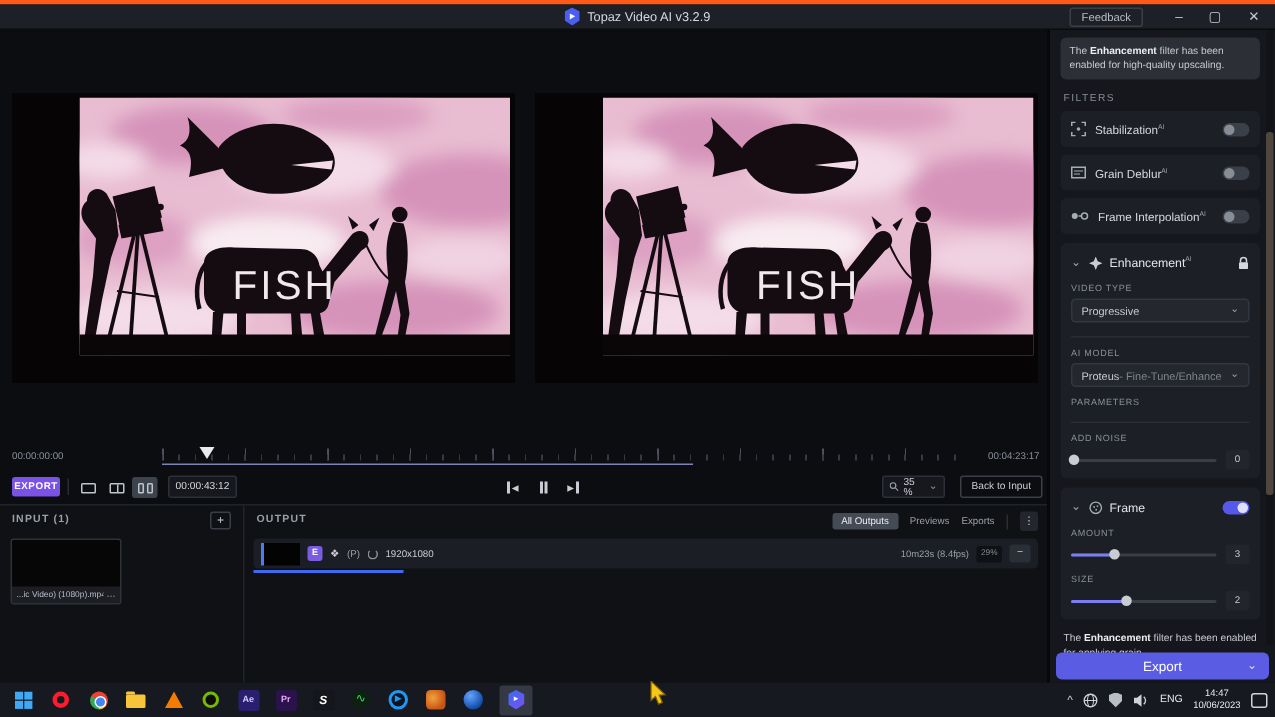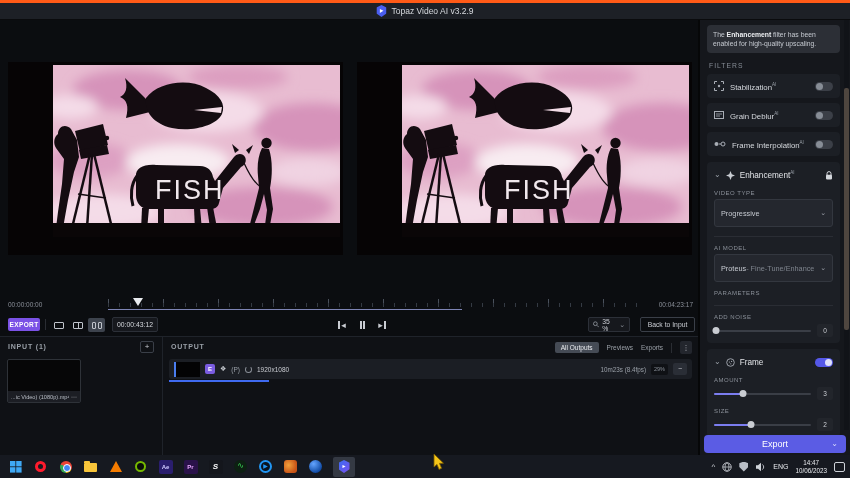--- a/index.html
+++ b/index.html
@@ -91,21 +91,21 @@
   sup.ai { font-size:4.5px; color:#9aa0a8; }
   .toggle { margin-left:auto; width:18px; height:9px; border-radius:5px; background:#3b3f47; position:relative; }
   .toggle i { position:absolute; top:1px; left:1px; width:7px; height:7px; border-radius:50%; background:#878d96; }
   .toggle.on { background:#5558e8; }
   .toggle.on i { left:auto; right:1px; background:#dfe1fa; }
   .card { margin:6px 10px 0 7px; background:#1c1f25; border-radius:4px; padding:6px 7px; }
   .chead { display:flex; align-items:center; gap:5px; height:14px; }
   .chev { color:#9aa0a8; font-size:8px; line-height:8px; }
   .chead .nm { font-size:8.2px; color:#e2e4e8; }
   .slabel { margin-top:8px; font-size:6px; letter-spacing:.5px; color:#8a9099; }
-  .select { margin-top:3px; height:28px; background:#24272e; border:1px solid #33373f; border-radius:3px; display:flex; align-items:center; padding:0 6px; font-size:7.3px; color:#c6cad1; }
+  .select { margin-top:3px; height:16px; background:#24272e; border:1px solid #33373f; border-radius:3px; display:flex; align-items:center; padding:0 6px; font-size:7.3px; color:#c6cad1; }
   .select .chev { margin-left:auto; font-size:7px; }
   .select .dim { color:#7e848d;text-align:right; }
   .cdiv { margin-top:9px; height:1px; background:#2a2d34; }
   .srow { margin-top:4px; display:flex; align-items:center; gap:6px; height:13px; }
   .slider { flex:1; position:relative; height:8px; }
   .slider .track { position:absolute; left:0; right:0; top:3px; height:2px; background:#3a3e46; border-radius:1px; }
   .slider .fill { position:absolute; left:0; top:3px; height:2px; background:#7b7df0; border-radius:1px; }
   .slider .knob { position:absolute; top:0.5px; width:7px; height:7px; border-radius:50%; background:#c9ccd2; transform:translateX(-50%); }
   .vbox { width:16px; height:13px; background:#22252b; border-radius:2px; font-size:6.5px; color:#c9ccd2; text-align:center; line-height:13px; }
   .notice2 { margin:8px 10px 0 9px; font-size:6.8px; line-height:1.35; color:#c6cad1; }
@@ -217,20 +217,26 @@
 
   <div class="stripe"></div>
   <div class="titlebar">
     <div class="apptitle">
       <svg class="logo" viewBox="0 0 10 12">
         <path d="M5 0 L10 2.6 L10 8.6 L5 12 L0 8.6 L0 2.6 Z" fill="#4a5ef0"></path>
         <path d="M3.4 4 L7 5.8 L3.4 8 Z" fill="#fff"></path>
       </svg>
       <span class="t">Topaz Video AI   v3.2.9</span>
     </div>
+    <div class="winctrl">
+      <span class="feedback">Feedback</span>
+      <span class="wbtn">–</span>
+      <span class="wbtn">▢</span>
+      <span class="wbtn close">✕</span>
+    </div>
   </div>
 
   <div class="content">
 
     <div class="preview p1">
       <svg width="335" height="193">
           <use href="#scene-sym"></use>
         </svg>
     </div>
     <div class="preview p2">

